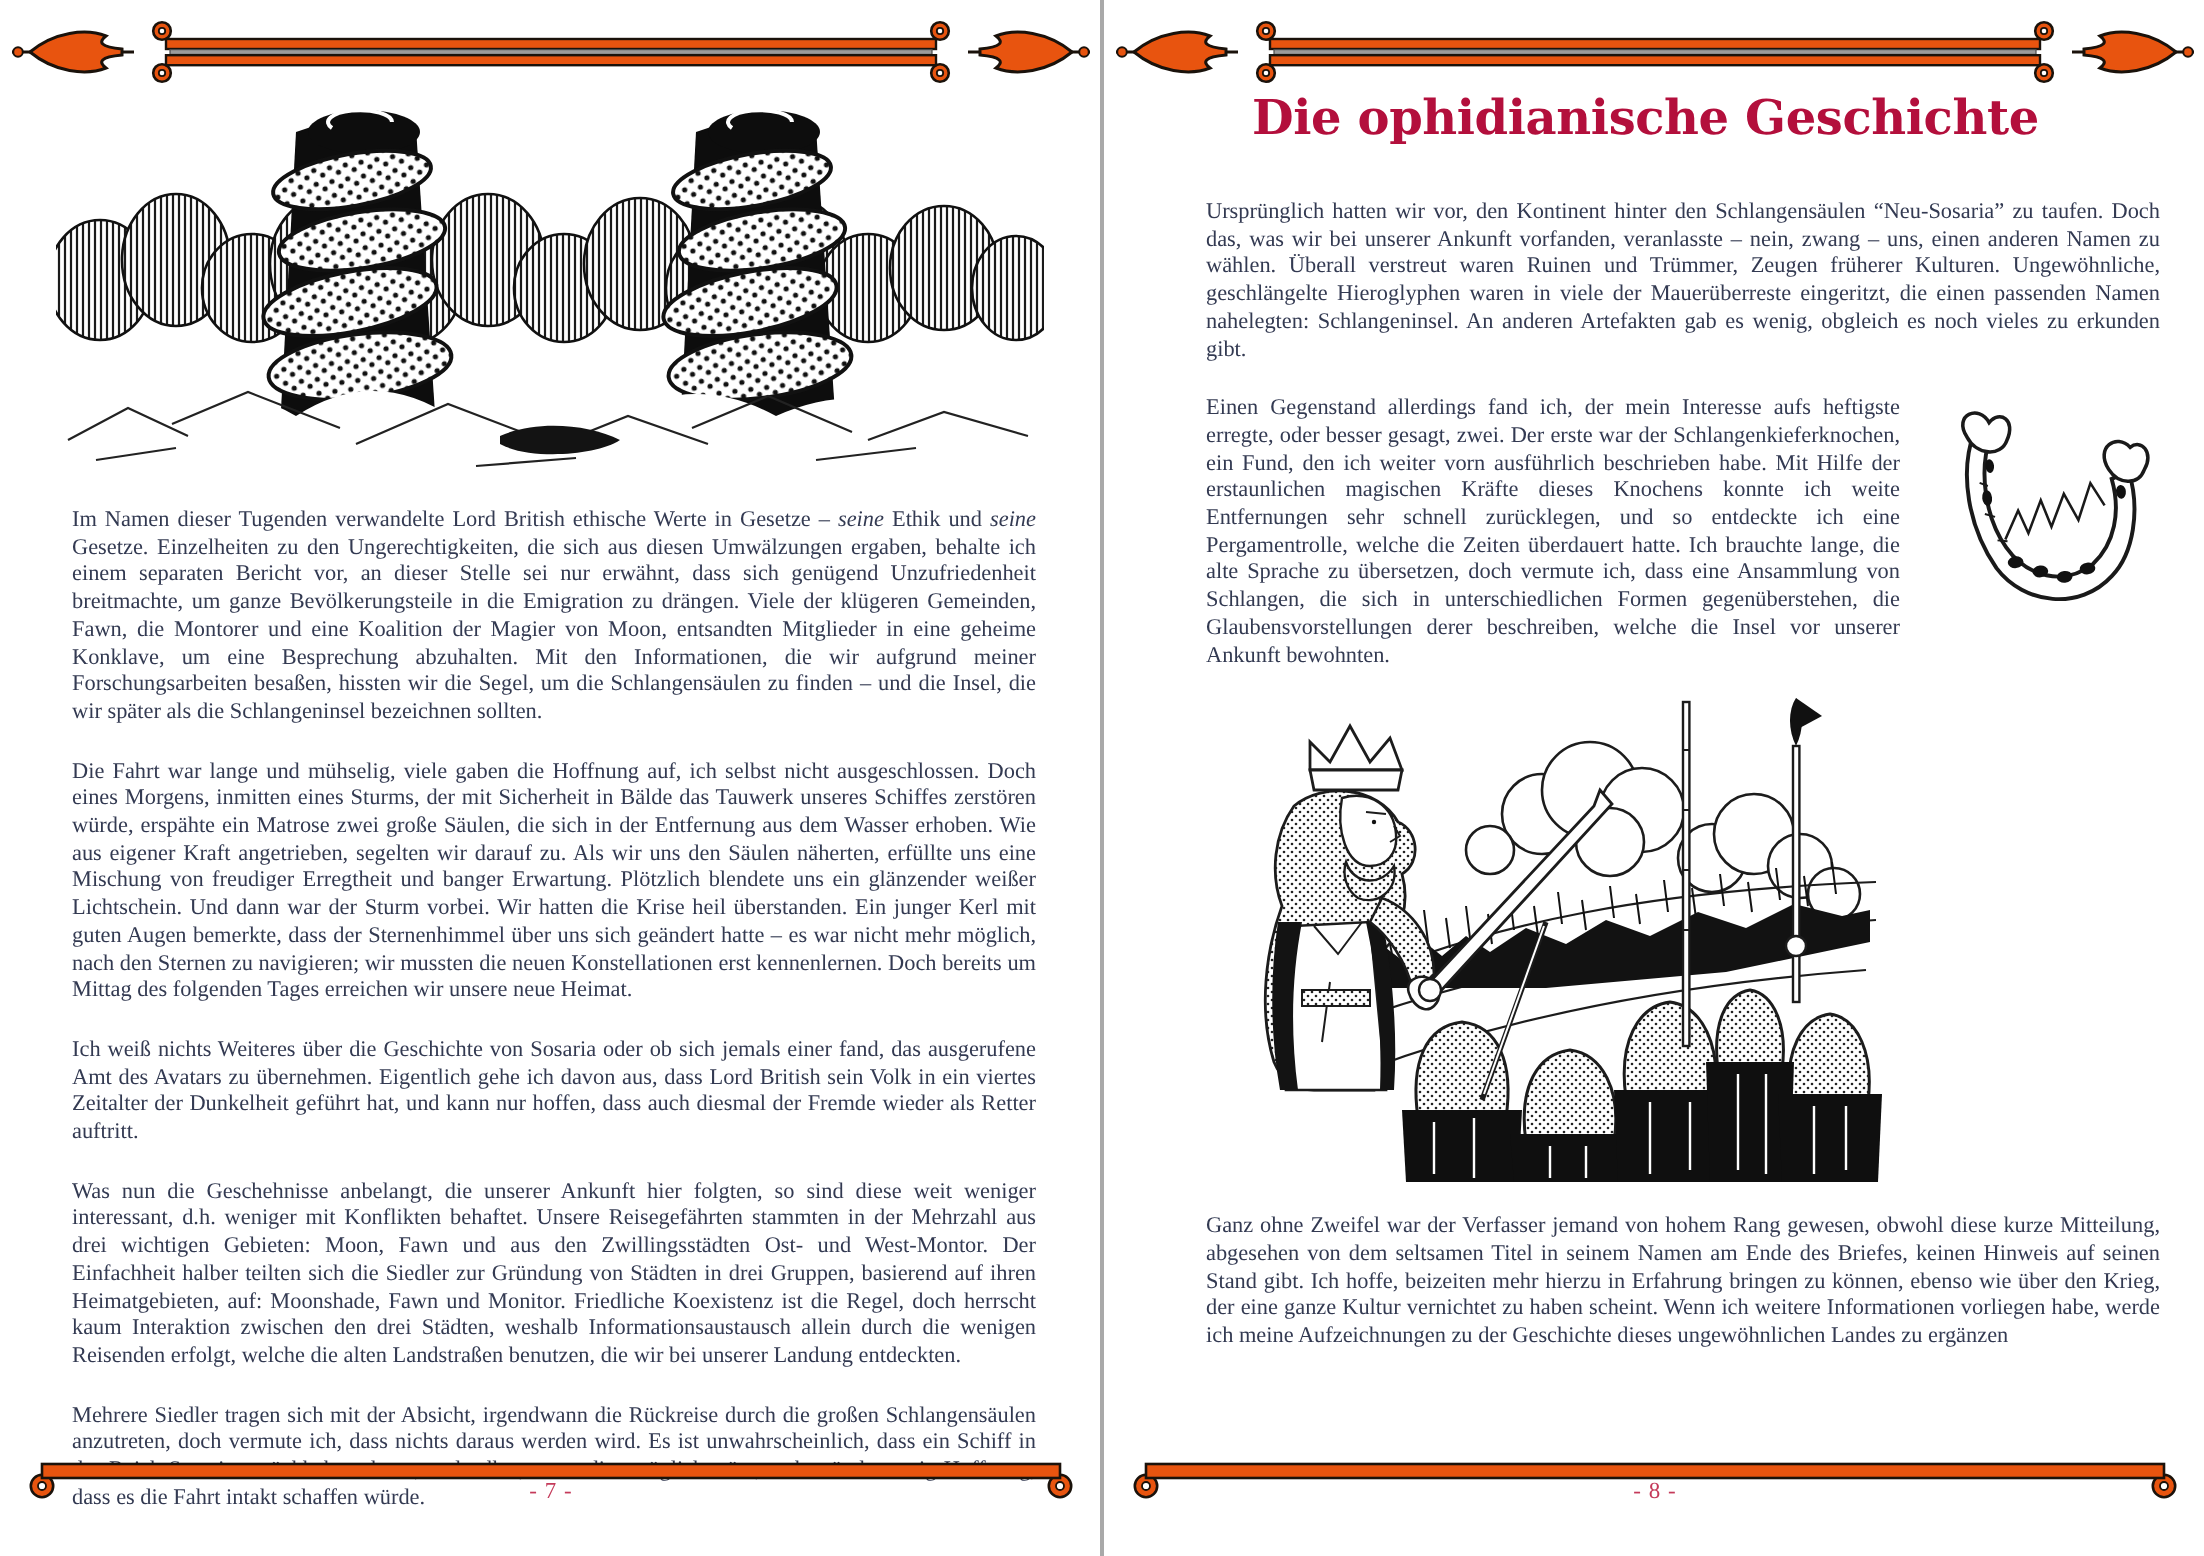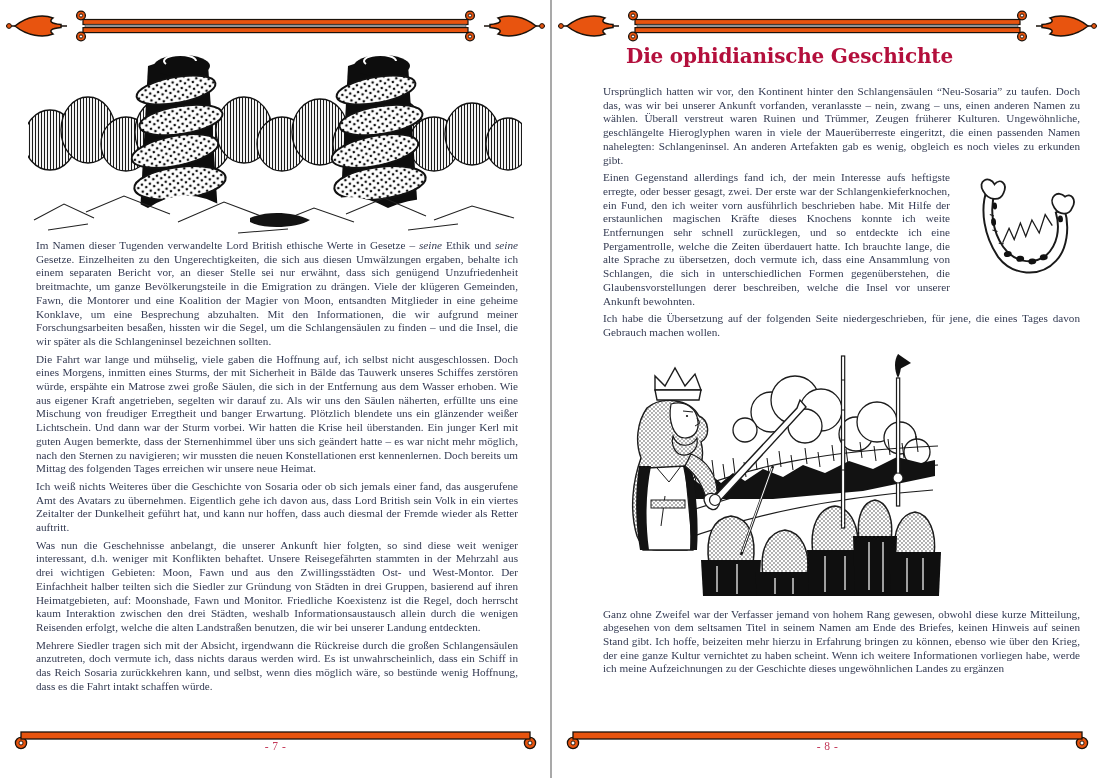--- a/index.html
+++ b/index.html
@@ -11,23 +11,23 @@
   .page.left{left:0}
   .page.right{left:552px}
   .border-top{position:absolute;top:9px;left:3px;width:545px;height:34px}
   .border-bottom{position:absolute;top:726px;left:10px;width:531px;height:30px}
   .pagenum{position:absolute;top:740px;left:0;width:100%;text-align:center;font-size:11.5px;letter-spacing:.5px;color:var(--page-number-red,#C43A5A)}
   .pillars-illo{position:absolute;top:52px;left:28px;width:494px;height:186px}
   .pillars-illo svg,.jawbone-float svg,.king-illo svg{display:block;width:100%;height:100%}
   .textblock{position:absolute;text-align:justify;font-size:11.2px;line-height:13.7px}
   .left .textblock{top:238px;left:36px;width:482px}
   .right .textblock{top:84px;left:51px;width:477px}
-  p.para{margin:1px 0 4px 0}
+  p.para{margin:16px 0 4px 0}
   p.para i{}
-  .doc-title{position:absolute;top:44px;left:74px;font-family:"DejaVu Serif","Liberation Serif",serif;font-size:20px;font-weight:700;letter-spacing:-.2px;color:var(--heading-red,#B30F3C)}
+  .doc-title{position:absolute;top:44px;left:74px;font-family:"DejaVu Serif","Liberation Serif",serif;font-size:24px;font-weight:700;letter-spacing:-.2px;color:var(--heading-red,#B30F3C)}
   .jawbone-float{float:right;width:118px;height:115px;margin:0 0 2px 12px}
   .king-illo{width:330px;height:246px;margin:10px 0 12px 10px}
   .orn{fill:var(--ornament-orange,#E8540F);stroke:var(--outline-ink,#1A120B)}
   .orn-hole{fill:#fff;stroke:var(--outline-ink,#1A120B)}
   .orn-gray{fill:#9B9B9B;stroke:#4A4A4A}
 </style>
 </head>
 <body>
 
 <div class="spread">
@@ -185,21 +185,20 @@
                 <ellipse cx="36" cy="32" rx="2.2" ry="3.5"></ellipse>
                 <ellipse cx="101" cy="52" rx="2.5" ry="3.5"></ellipse>
               </g>
               <path d="M30,40 L34,42 M31,56 L36,58 M36,70 L41,71" stroke="#1a1a1a" stroke-width="1"></path>
             </g>
           </svg>
         </span>
         <span><span>Einen Gegenstand allerdings fand ich, der mein Interesse aufs heftigste erregte, oder besser gesagt, zwei. Der erste war der Schlangenkieferknochen, ein Fund, den ich weiter vorn ausführlich beschrieben habe. Mit Hilfe der erstaunlichen magischen Kräfte dieses Knochens konnte ich weite Entfernungen sehr schnell zurücklegen, und so entdeckte ich eine Pergamentrolle, welche die Zeiten überdauert hatte. Ich brauchte lange, die alte Sprache zu übersetzen, doch vermute ich, dass eine Ansammlung von Schlangen, die sich in unterschiedlichen Formen gegenüberstehen, die Glaubensvorstellungen derer beschreiben, welche die Insel vor unserer Ankunft bewohnten.</span></span>
       </p>
 
-      <p class="para"><span>Ich habe die Übersetzung auf der folgenden Seite niedergeschrieben, für jene, die eines Tages davon Gebrauch machen wollen.</span></p>
 
       <div class="king-illo">
         <svg viewBox="0 0 330 246" aria-hidden="true">
           <defs>
             <pattern id="st" width="4" height="4" patternUnits="userSpaceOnUse">
               <rect width="4" height="4" fill="#fff"></rect>
               <circle cx="1" cy="1" r=".65" fill="#222"></circle>
               <circle cx="3" cy="3" r=".65" fill="#222"></circle>
             </pattern>
           </defs>

